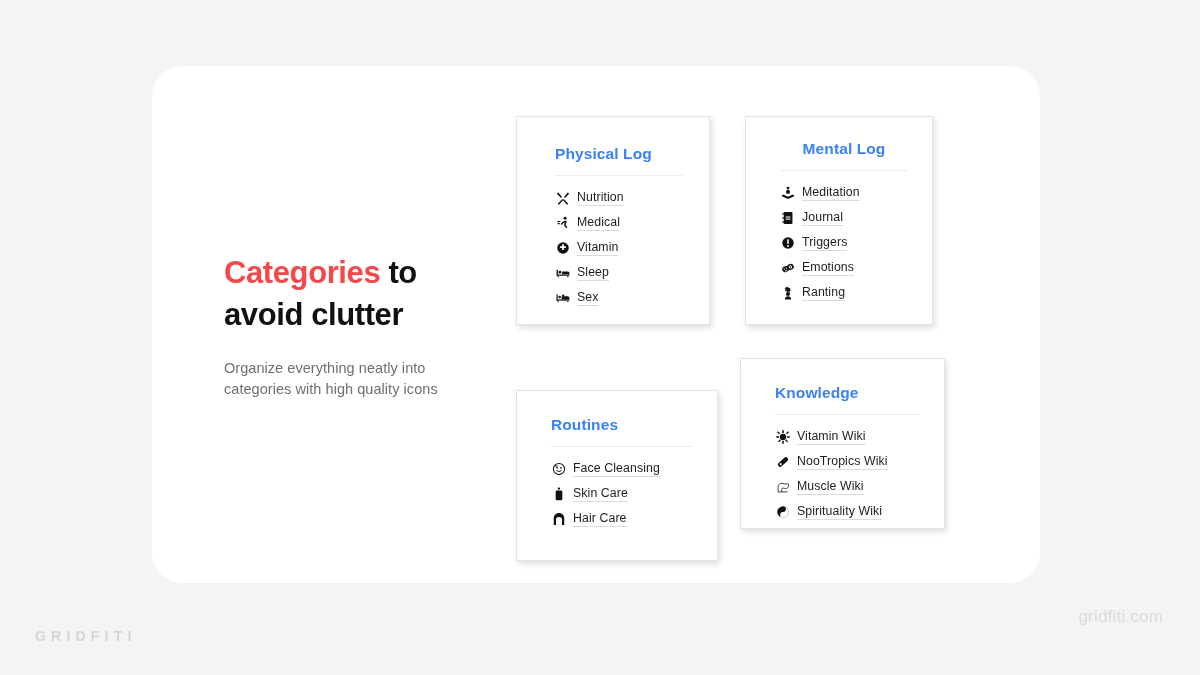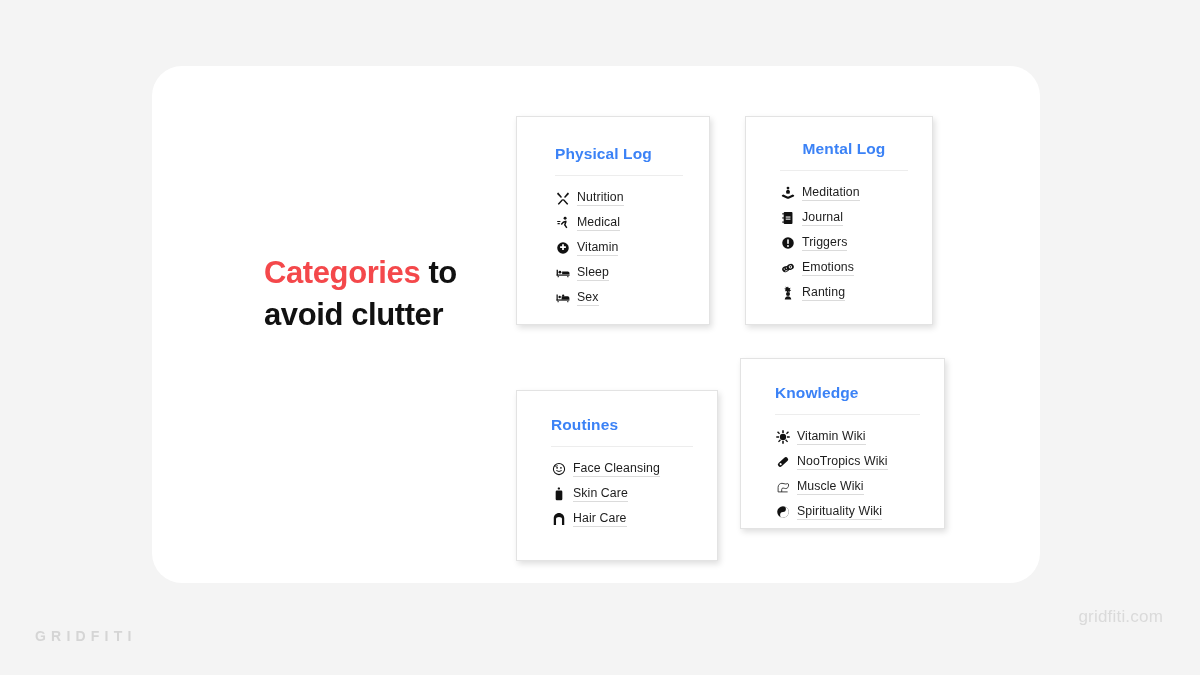--- a/index.html
+++ b/index.html
@@ -25,21 +25,20 @@
     background: #ffffff;
     border-radius: 30px;
   }
 
   
   .copy {
     position: absolute;
     left: 224px;
     top: 252px;
     width: 250px;
-    margin-left: 40px;
   }
   .headline {
     font-size: 31px;
     line-height: 42px;
     font-weight: bold;
     color: #111111;
     letter-spacing: -0.4px;
     margin: 0;
   }
   .headline .accent { color: #f4484b; }
@@ -137,20 +136,21 @@
 </head>
 <body>
 
 <div class="panel"></div>
 
 <div class="copy">
   <h1 class="headline">
     <span class="accent">Categories</span><span> to</span><br>
     <span>avoid clutter</span>
   </h1>
+  <p class="subcopy">Organize everything neatly into categories with high quality icons</p>
 </div>
 
 <div class="card" id="card-physical">
   <div class="card-inner">
     <div class="card-title">Physical Log</div>
     <div class="card-divider"></div>
     <ul class="card-items">
 
       <li class="card-item">
         <span class="item-icon">

